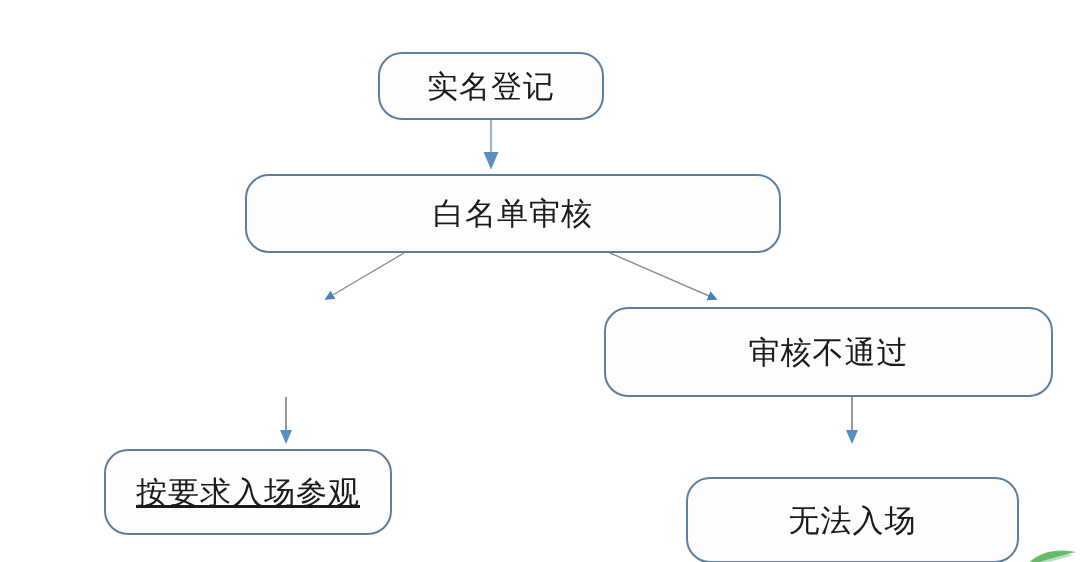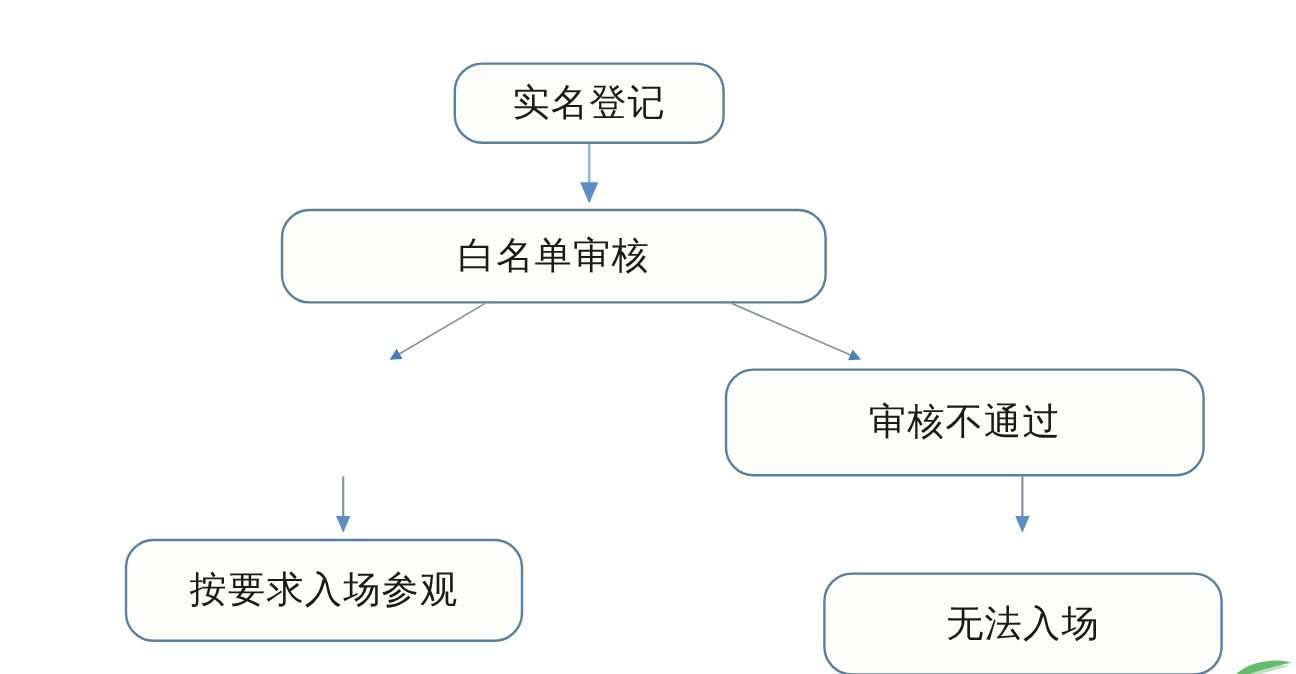--- a/index.html
+++ b/index.html
@@ -27,24 +27,24 @@
     border-radius: 24px;
     background: #fdfdfb;
     color: #1a1a1a;
     font-size: 31px;
     line-height: 1;
     letter-spacing: 1px;
     white-space: nowrap;
     font-family: "DejaVu Serif", "Liberation Serif", serif;
   }
   #n-start   { left: 378px; top: 52px;  width: 226px; height: 68px;  }
-  #n-review  { left: 234px; top: 174px; width: 455px; height: 79px;  }
+  #n-review  { left: 245px; top: 174px; width: 536px; height: 79px;  }
   #n-pass    { left: 34px;  top: 307px; width: 448px; height: 90px;  }
-  #n-fail    { left: 604px; top: 307px; width: 400px; height: 90px;  }
-  #n-enter   { left: 104px; top: 449px; width: 332px; height: 86px;  }
+  #n-fail    { left: 604px; top: 307px; width: 449px; height: 90px;  }
+  #n-enter   { left: 104px; top: 449px; width: 288px; height: 86px; text-decoration: underline;  }
   #n-deny    { left: 686px; top: 449px; width: 333px; height: 86px; margin-top: 28px;  }
 
   .conn {
     position: absolute;
     left: 0;
     top: 0;
     width: 1080px;
     height: 562px;
     pointer-events: none;
     overflow: visible;

